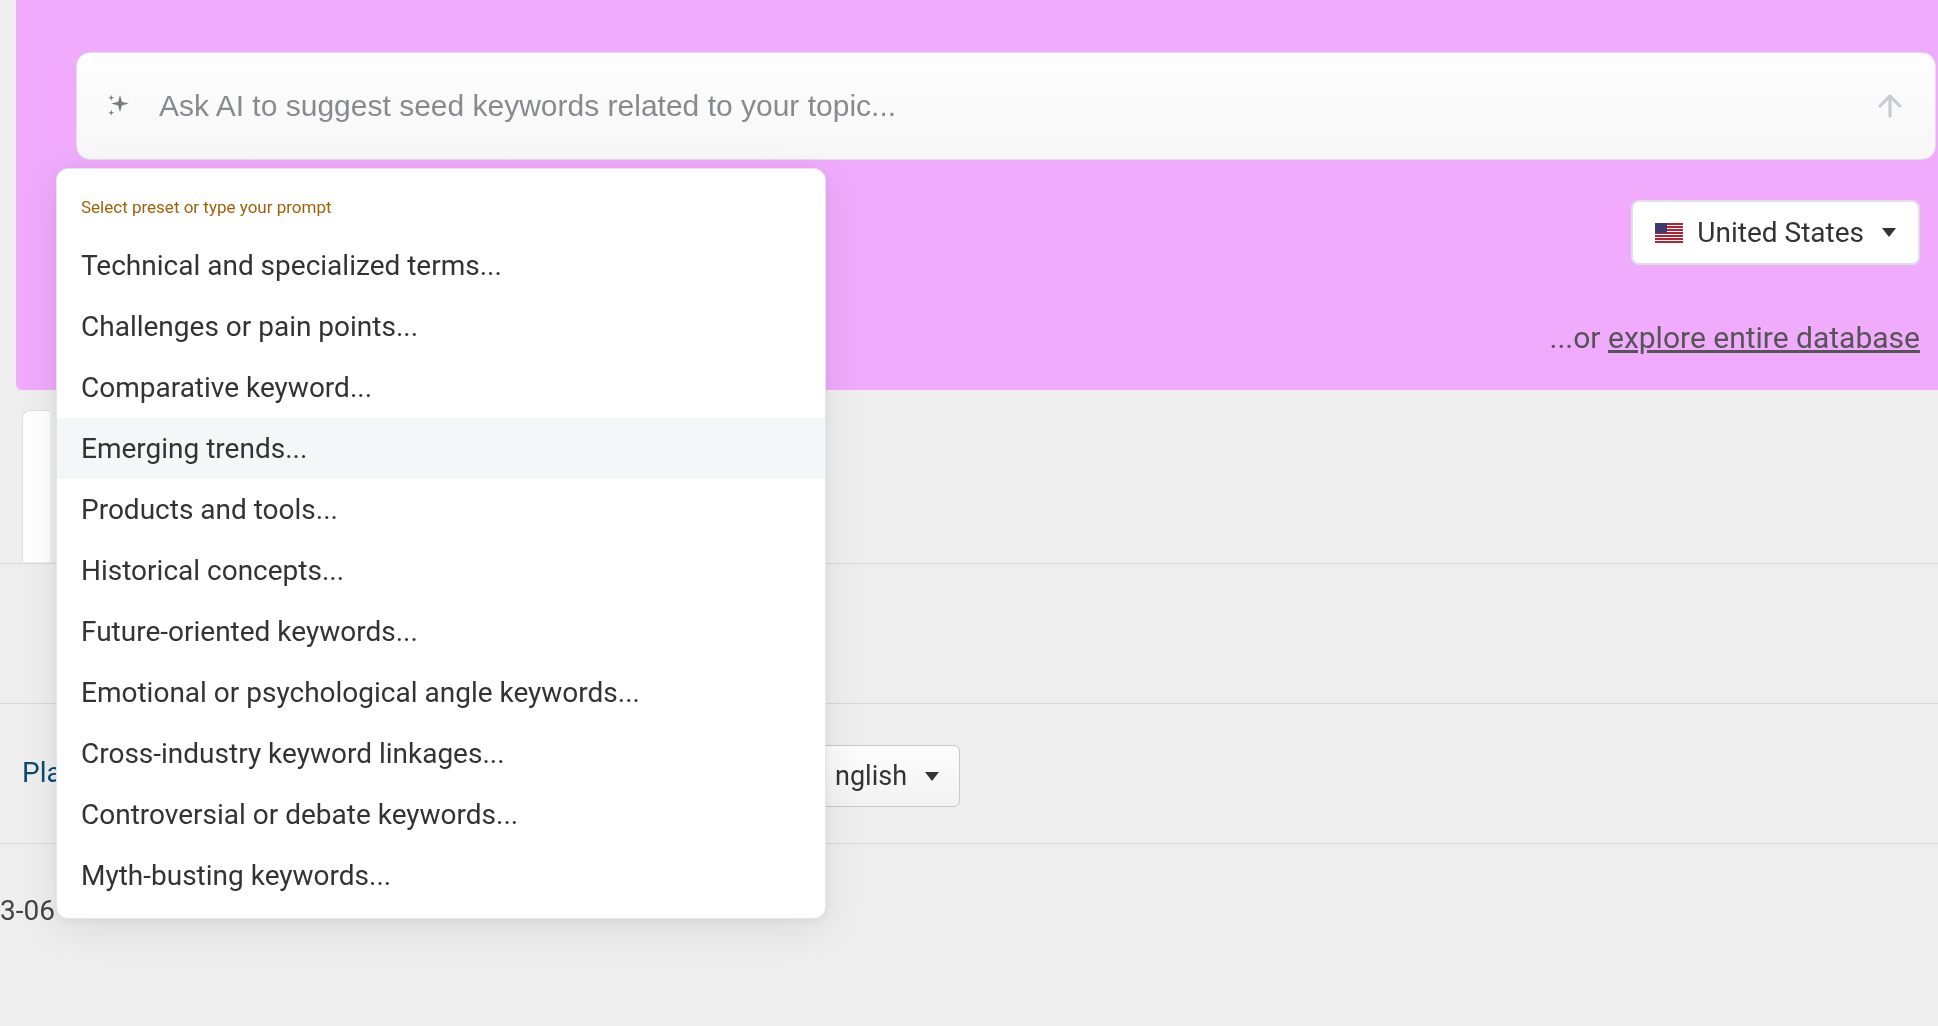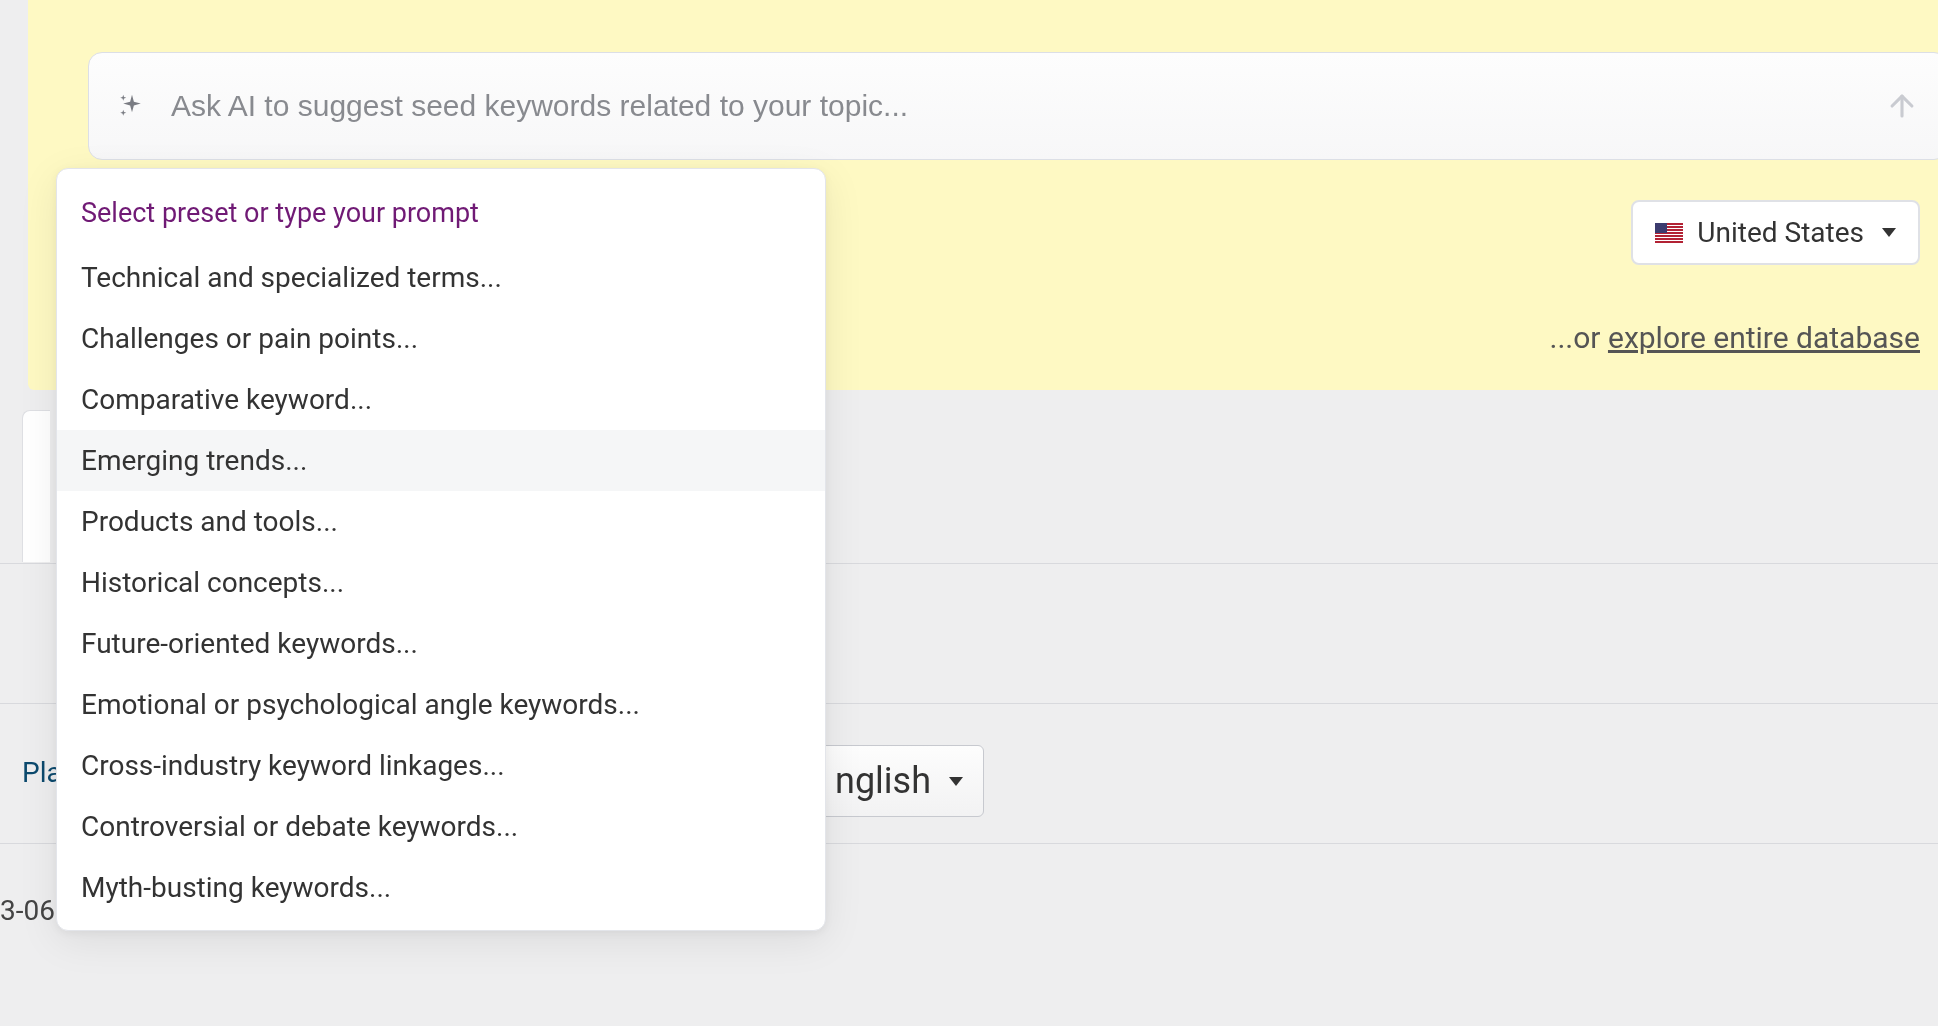--- a/index.html
+++ b/index.html
@@ -14,25 +14,25 @@
       font-size: 28px;
       overflow: hidden;
     }
     .main-container {
       position: relative;
       width: 1938px;
       height: 1026px;
     }
     .top-card {
       position: absolute;
-      left: 28px;
+      left: 16px;
       top: 0;
       right: 0;
       height: 390px;
-      background: #fef9c3;
+      background: #f0abfc;
       border-bottom-left-radius: 6px;
     }
     .ai-input-wrapper {
       position: absolute;
       left: 60px;
       top: 52px;
       width: 1860px;
       height: 108px;
       background: linear-gradient(#fdfdfd, #f7f7f8);
       border: 1px solid #dcdfe6;
@@ -146,22 +146,22 @@
       width: 770px;
       background: #fff;
       border: 1px solid #e3e5ea;
       border-radius: 12px;
       box-shadow: 0 10px 40px rgba(0,0,0,0.08), 0 2px 8px rgba(0,0,0,0.05);
       padding: 20px 0 12px 0;
       z-index: 100;
     }
     .dropdown-header {
       padding: 8px 24px 18px 24px;
-      color: #701a75;
-      font-size: 27px;
+      color: #a16207;
+      font-size: 17px;
     }
     .dropdown-item {
       padding: 14px 24px;
       font-size: 28px;
       color: #333;
       cursor: pointer;
     }
     .dropdown-item.highlighted {
       background: #f5f6f7;
     }
@@ -219,21 +219,21 @@
       position: absolute;
       left: 814px;
       top: 745px;
       background: linear-gradient(#fdfdfd, #f2f2f3);
       border: 1px solid #c7c9cf;
       border-radius: 6px;
       padding: 14px 20px;
       display: flex;
       align-items: center;
       gap: 14px;
-      font-size: 36px;
+      font-size: 27px;
       color: #333;
       cursor: pointer;
     }
   </style>
 </head>
 <body>
 
 <div class="main-container">
 
   <div class="top-card">

